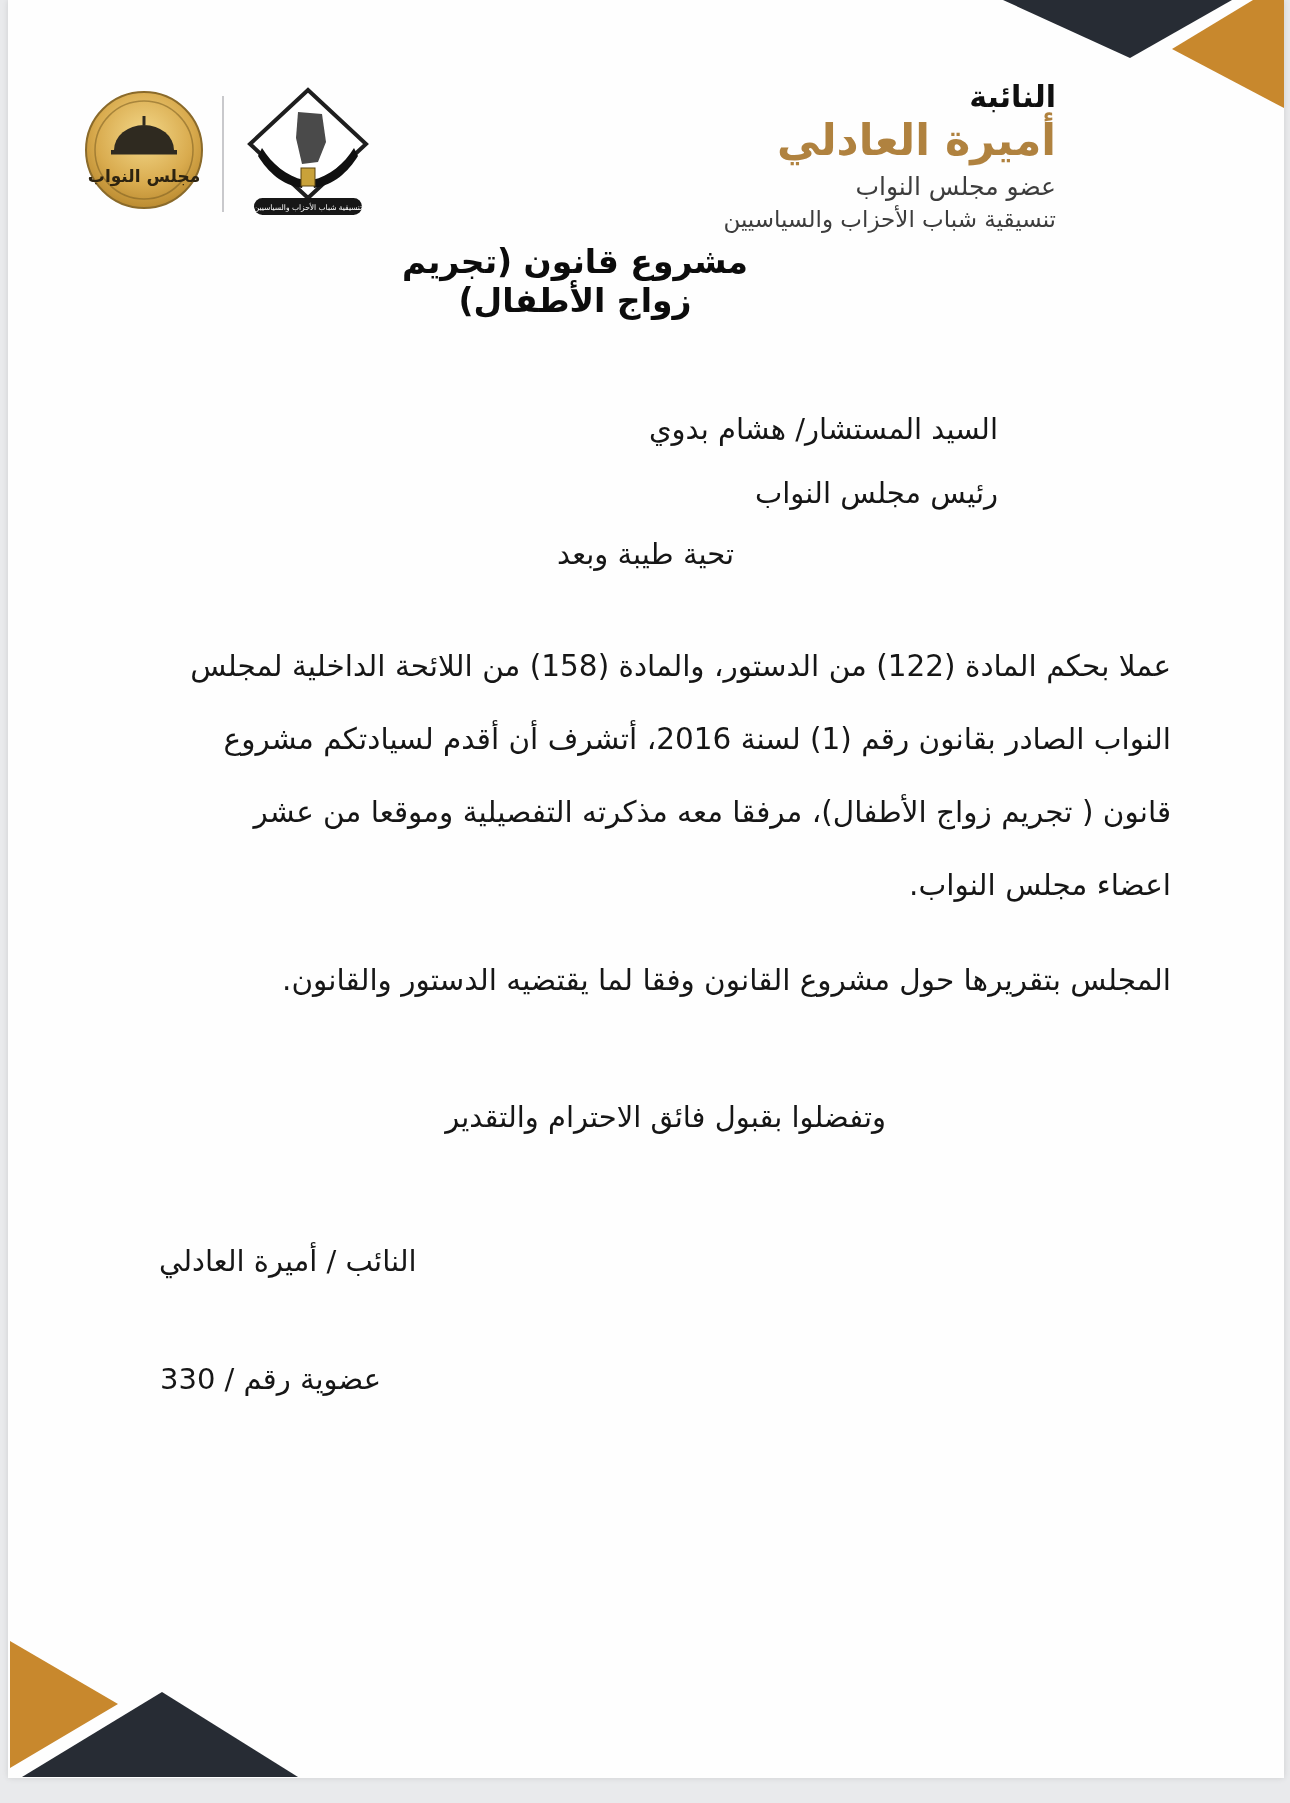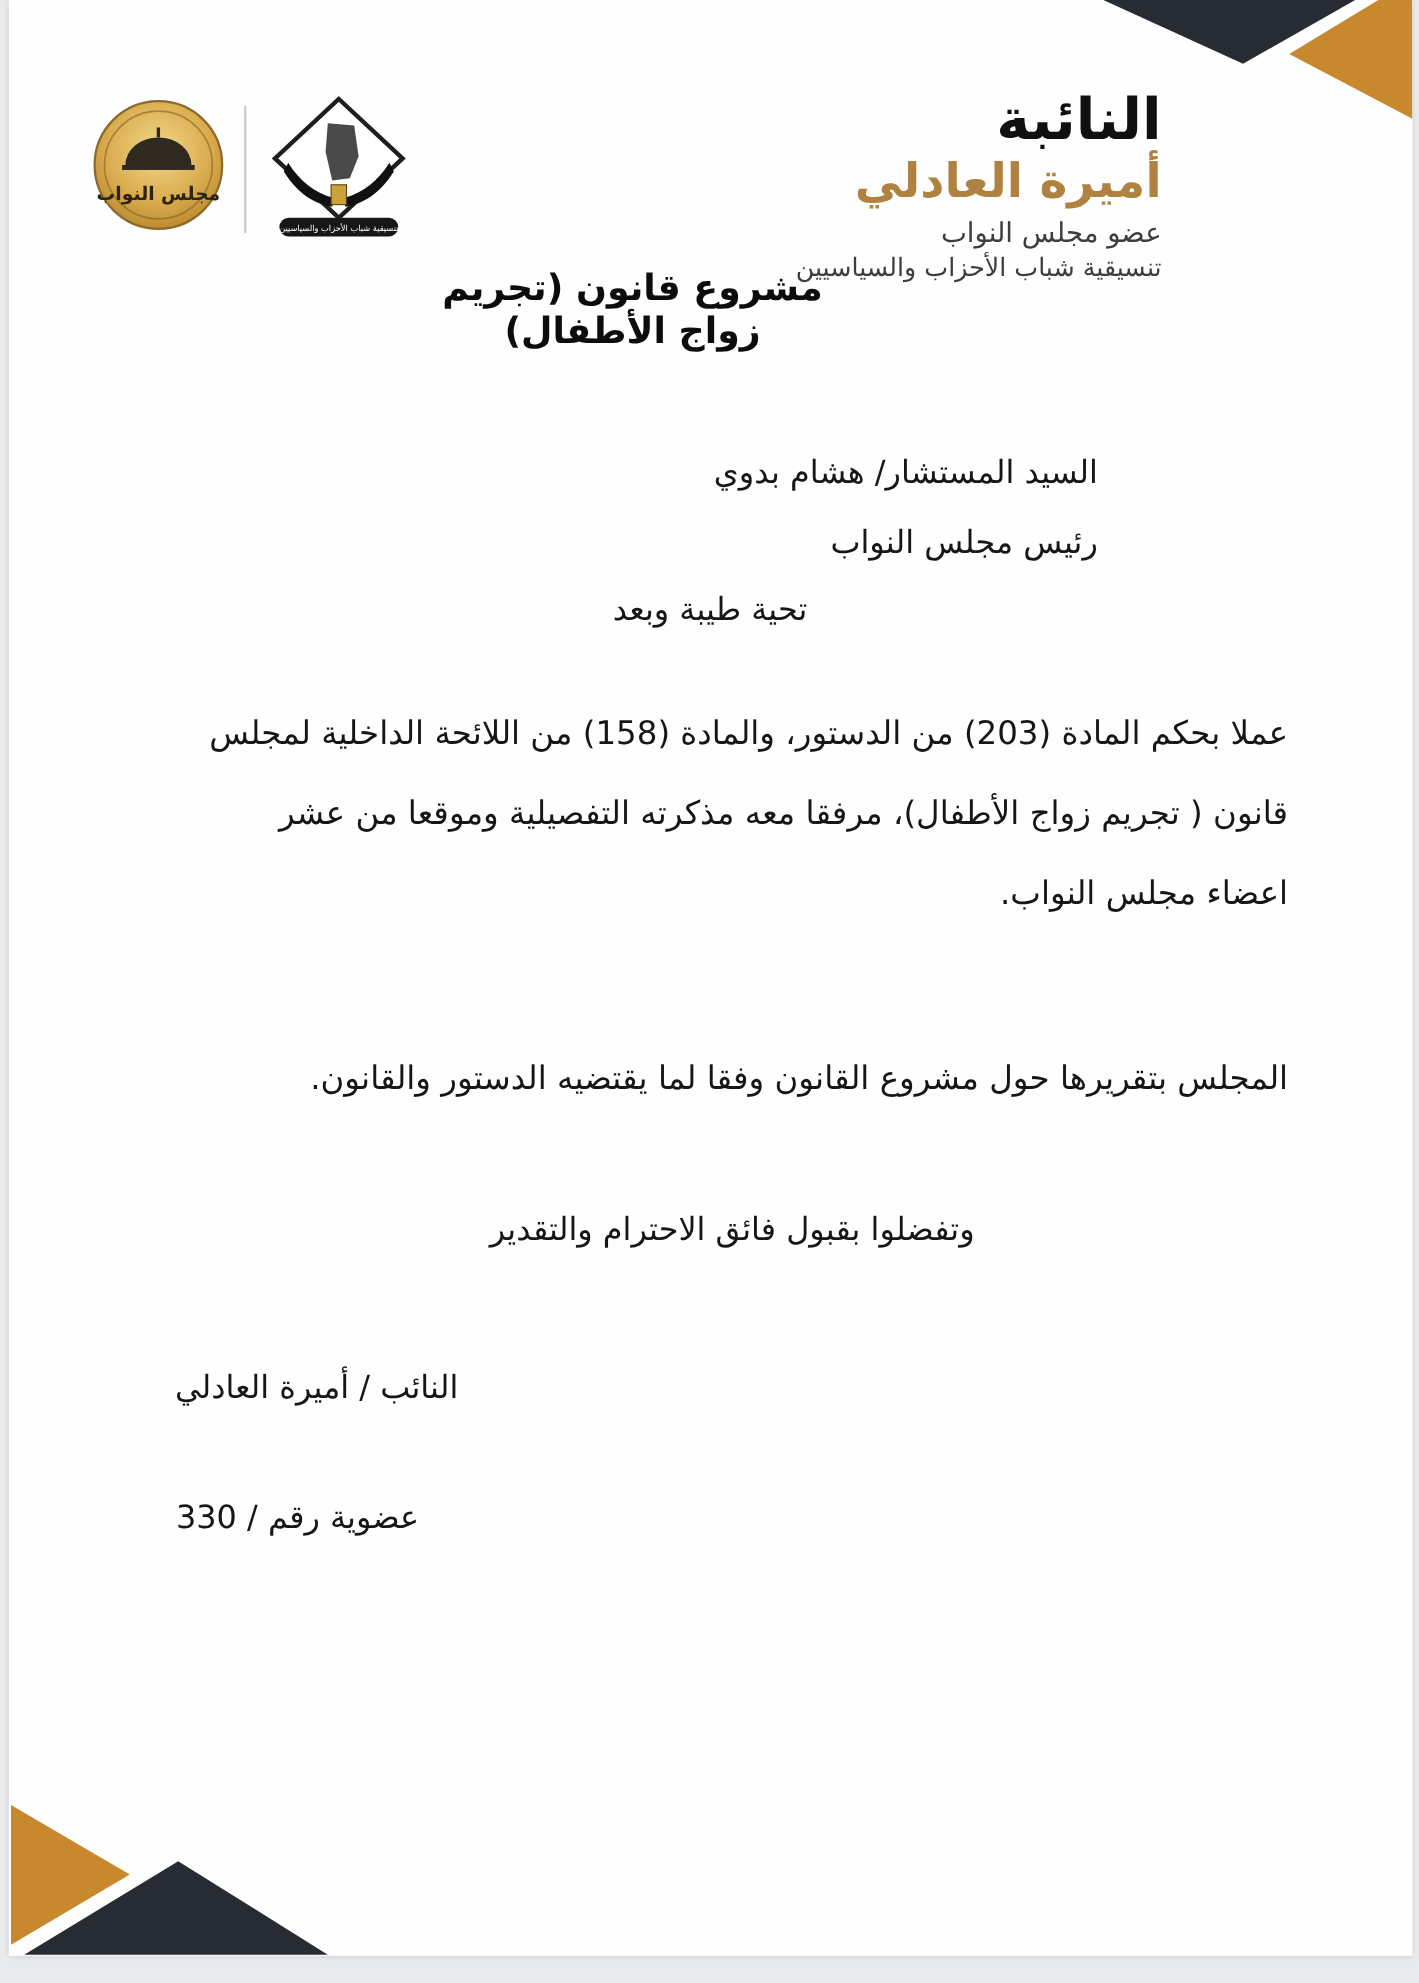--- a/index.html
+++ b/index.html
@@ -20,21 +20,21 @@
   .page{
     position:absolute;left:8px;top:0;width:1276px;height:1778px;
     background:#fefefe;
     box-shadow:0 0 6px rgba(0,0,0,.12);
   }
   .abs{position:absolute;}
   svg text{font-family:"DejaVu Sans",sans-serif;}
 
   
   .hdr-block{top:80px;right:228px;text-align:right;direction:rtl;}
-  .hdr-role{font-size:52px;font-weight:bold;color:#101010;line-height:1.15;}
+  .hdr-role{font-size:30px;font-weight:bold;color:#101010;line-height:1.15;}
   .hdr-name{font-size:43px;font-weight:bold;color:var(--name-gold);line-height:1.2;}
   .hdr-sub1{font-size:25px;color:var(--subtle);margin-top:6px;line-height:1.2;}
   .hdr-sub2{font-size:23px;color:var(--subtle);margin-top:4px;line-height:1.2;}
 
   .divider{left:214px;top:96px;width:2px;height:116px;background:#c9c9cc;}
 
   .subject{
     left:352px;top:242px;width:430px;text-align:center;direction:rtl;
     font-size:33px;font-weight:bold;color:#0c0c0c;
   }
@@ -103,21 +103,22 @@
     <div class="hdr-sub2">تنسيقية شباب الأحزاب والسياسيين</div>
   </div>
 
   <div class="abs subject">مشروع قانون (تجريم زواج الأطفال)</div>
 
   <div class="abs bodyline addr1">السيد المستشار/ هشام بدوي</div>
   <div class="abs bodyline addr2">رئيس مجلس النواب</div>
   <div class="abs bodyline greeting">تحية طيبة وبعد</div>
 
   <div class="abs para para1">
-    <div class="pline">عملا بحكم المادة (203) من الدستور، والمادة (158) من اللائحة الداخلية لمجلس</div>
+    <div class="pline">عملا بحكم المادة (122) من الدستور، والمادة (158) من اللائحة الداخلية لمجلس</div>
+    <div class="pline">النواب الصادر بقانون رقم (1) لسنة 2016، أتشرف أن أقدم لسيادتكم مشروع</div>
     <div class="pline">قانون ( تجريم زواج الأطفال)، مرفقا معه مذكرته التفصيلية وموقعا من عشر</div>
     <div class="pline">اعضاء مجلس النواب.</div>
   </div>
 
   <div class="abs para para2">
     <div class="pline">المجلس بتقريرها حول مشروع القانون وفقا لما يقتضيه الدستور والقانون.</div>
   </div>
 
   <div class="abs bodyline closing">وتفضلوا بقبول فائق الاحترام والتقدير</div>
 

